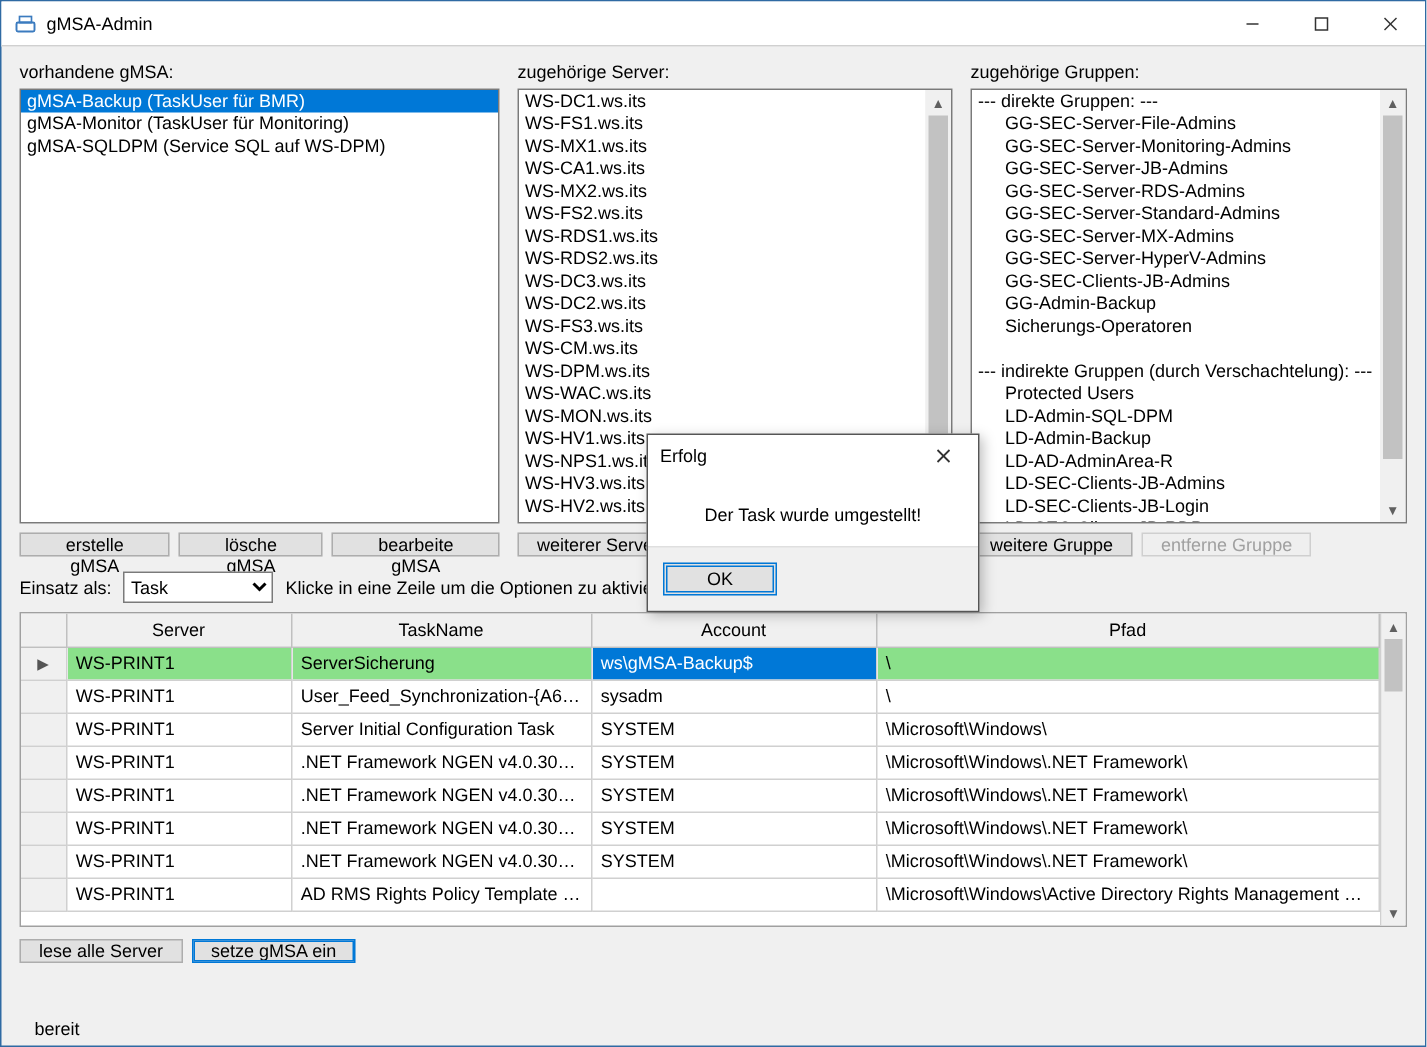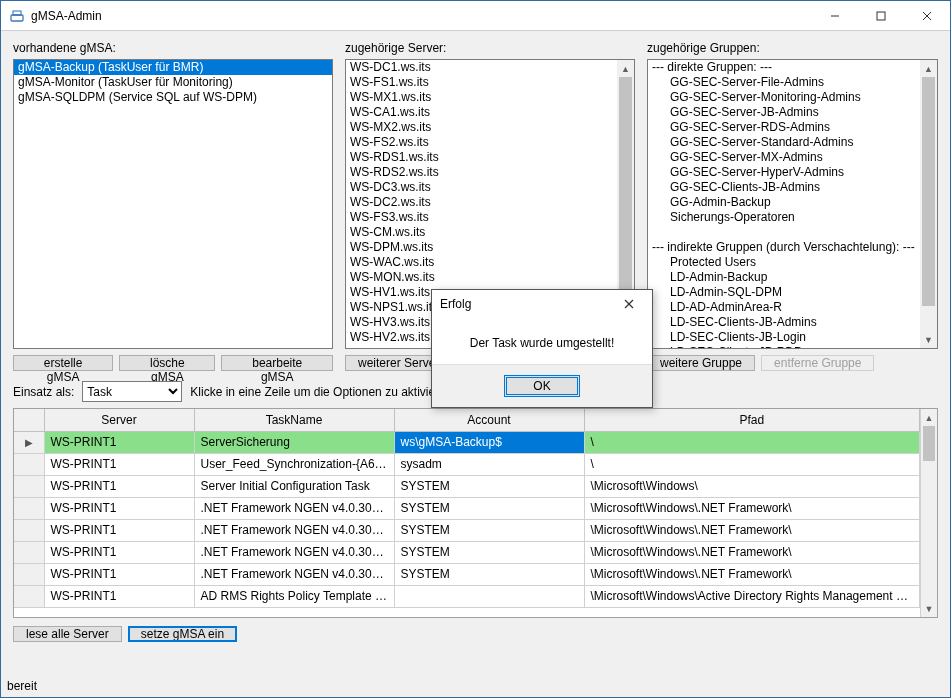--- a/index.html
+++ b/index.html
@@ -171,20 +171,21 @@
   .sb-thumb.g3 { height:90%; }
   .bottom-btns {
     margin-top:8px;
     display:flex;
     gap:6px;
   }
   .statusbar {
     height:20px;
     padding: 2px 6px;
     font-size:12px;
+    margin-left:16px;
   }
   
   .dialog {
     position:absolute;
     left: 430px;
     top: 258px;
     width: 222px;
     background:#fff;
     border:1px solid #555;
     box-shadow: 2px 2px 8px rgba(0,0,0,0.25);
@@ -207,21 +208,20 @@
   .dialog .dlg-body {
     background:#fff;
     padding: 18px 14px 14px 14px;
     text-align:center;
     font-size:12px;
   }
   .dialog .dlg-foot {
     background:#f0f0f0;
     padding: 10px;
     display:flex;
-    justify-content:center;
     border-top:1px solid #dfdfdf;
   }
   .dialog .dlg-foot button {
     width:76px;
     height:22px;
     background:#e1e1e1;
     border:1px solid #0078d7;
     font-family:inherit;
     font-size:12px;
     outline:1px solid #0078d7;
@@ -327,22 +327,22 @@
               <div class="item indent">GG-SEC-Server-RDS-Admins</div>
               <div class="item indent">GG-SEC-Server-Standard-Admins</div>
               <div class="item indent">GG-SEC-Server-MX-Admins</div>
               <div class="item indent">GG-SEC-Server-HyperV-Admins</div>
               <div class="item indent">GG-SEC-Clients-JB-Admins</div>
               <div class="item indent">GG-Admin-Backup</div>
               <div class="item indent">Sicherungs-Operatoren</div>
               <div class="item">&nbsp;</div>
               <div class="item">--- indirekte Gruppen (durch Verschachtelung): ---</div>
               <div class="item indent">Protected Users</div>
+              <div class="item indent">LD-Admin-SQL-DPM</div>
               <div class="item indent">LD-Admin-Backup</div>
-              <div class="item indent">LD-Admin-SQL-DPM</div>
               <div class="item indent">LD-AD-AdminArea-R</div>
               <div class="item indent">LD-SEC-Clients-JB-Admins</div>
               <div class="item indent">LD-SEC-Clients-JB-Login</div>
               <div class="item indent">LD-SEC-Clients-JB-RDP</div>
             </div>
            <div class="grid-scrollbar" style="border-left:none;">
              <div class="sb-btn">▲</div>
              <div class="sb-track">
                 <div class="sb-thumb g3"></div>
               </div>

